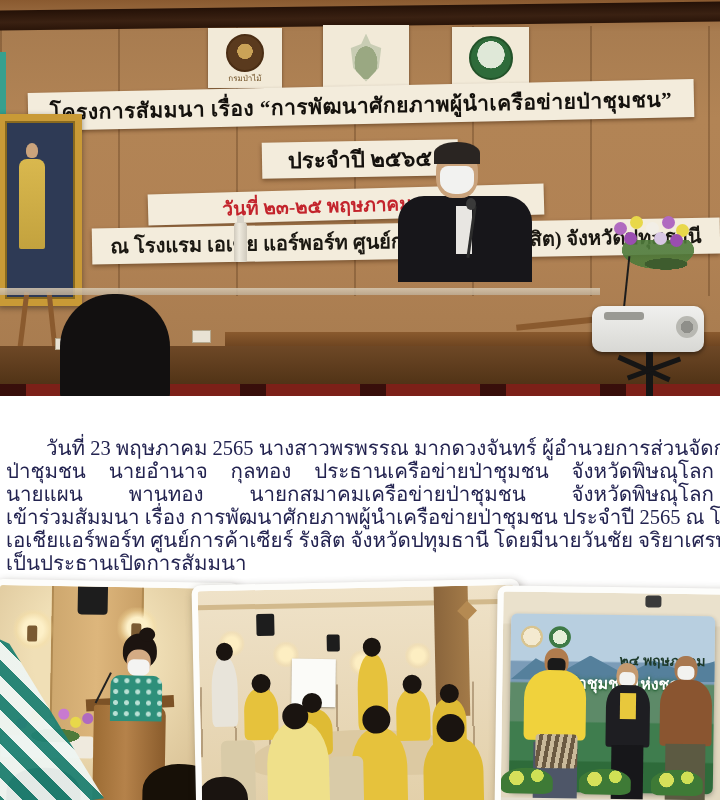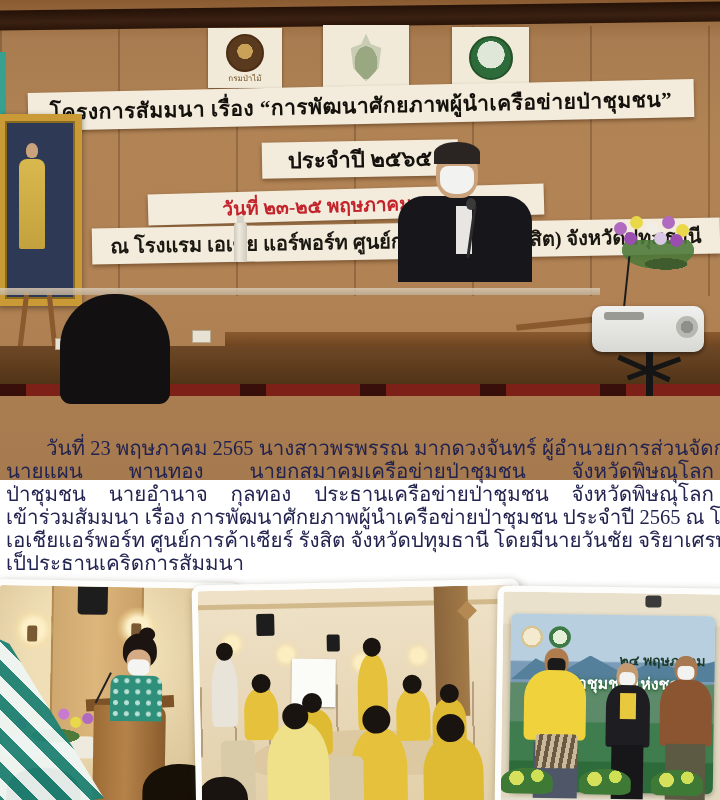--- a/index.html
+++ b/index.html
@@ -1,21 +1,21 @@
 <!DOCTYPE html>
 <html><head>
 <meta charset="utf-8">
 <style>
   html,body{margin:0;padding:0;}
   body{font-family:"Liberation Serif", serif; background:#ffffff;}
   .page{position:relative;width:720px;height:800px;background:#fff;overflow:hidden;}
   .abs{position:absolute;}
 
   
-  .photo-top{left:0;top:0;width:720px;height:480px;overflow:hidden;
+  .photo-top{left:0;top:0;width:720px;height:396px;overflow:hidden;
     background:linear-gradient(180deg,#8a5a30 0%,#a87c50 8%,#b28455 30%,#b18254 60%,#a57a4e 100%);}
   .wall-seams{left:0;top:26px;width:720px;height:270px;
     background:repeating-linear-gradient(90deg,rgba(70,40,15,.28) 0 2px,transparent 2px 118px);}
   .beam{left:-5px;top:6px;width:730px;height:20px;background:linear-gradient(180deg,#241107,#3a2112 60%,#2a1509);transform:rotate(-.7deg);}
   .teal-sliver{left:0;top:52px;width:6px;height:66px;background:#37a08e;}
   .chair-rail{left:0;top:288px;width:600px;height:7px;background:linear-gradient(180deg,#d8cab4,#bfae96);opacity:.85;}
 
   .placard{background:#f2ead8;box-shadow:0 1px 3px rgba(40,20,5,.5);display:flex;align-items:center;justify-content:center;flex-direction:column;}
   .p1{left:208px;top:28px;width:74px;height:60px;}
   .p2{left:323px;top:25px;width:86px;height:65px;}
@@ -227,25 +227,25 @@
     <div class="abs proj-leg2"></div>
 
     <div class="abs outlet o1"></div>
     <div class="abs outlet o2"></div>
     <div class="abs head-back"></div>
   </div>
 
 
   <div class="abs body-text" id="body-box" style="color: rgb(35, 35, 80);">
     <div class="body-line first">วันที่ 23 พฤษภาคม 2565 นางสาวพรพรรณ มากดวงจันทร์ ผู้อำนวยการส่วนจัดการ</div>
+    <div class="body-line">ป่าชุมชน นายอำนาจ กุลทอง ประธานเครือข่ายป่าชุมชน จังหวัดพิษณุโลก</div>
     <div class="body-line">นายแผน พานทอง นายกสมาคมเครือข่ายป่าชุมชน จังหวัดพิษณุโลก</div>
-    <div class="body-line">ป่าชุมชน นายอำนาจ กุลทอง ประธานเครือข่ายป่าชุมชน จังหวัดพิษณุโลก</div>
     <div class="body-line">เข้าร่วมสัมมนา เรื่อง การพัฒนาศักยภาพผู้นำเครือข่ายป่าชุมชน ประจำปี 2565 ณ โรงแรม</div>
     <div class="body-line">เอเชียแอร์พอร์ท ศูนย์การค้าเซียร์ รังสิต จังหวัดปทุมธานี โดยมีนายวันชัย จริยาเศรษฐโชค</div>
-    <div class="body-line last">เป็ประธานเคริดการสัมมนา</div>
+    <div class="body-line last">เป็นประธานเปิดการสัมมนา</div>
   </div>
 
   <div class="abs collage">
 
     <div class="abs photo pa">
       <div class="scene sa">
         <div class="panel"></div>
         <div class="lamp" style="left:14px;top:24px;"></div>
         <div class="lampf" style="left:28px;top:40px;"></div>
         <div class="lamp" style="left:118px;top:20px;"></div>

